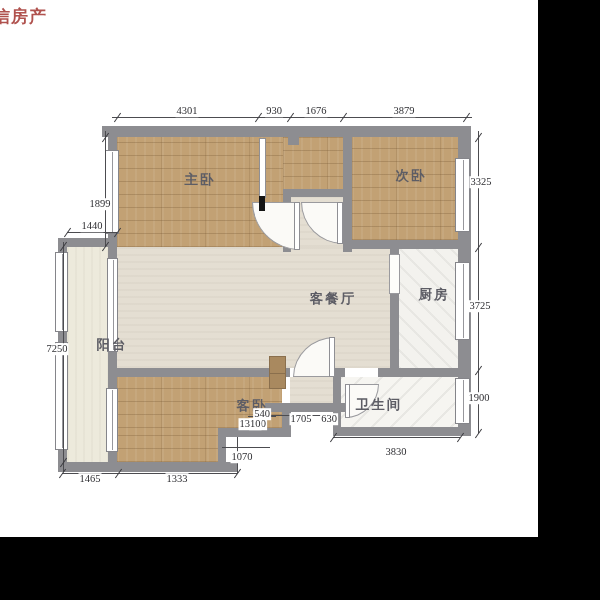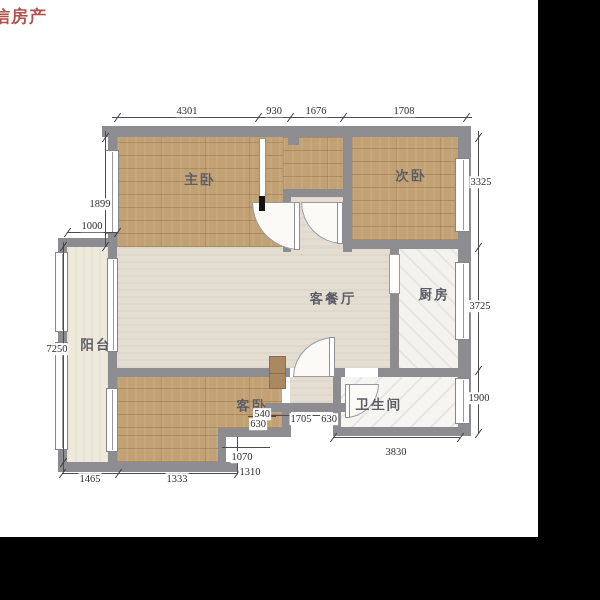--- a/index.html
+++ b/index.html
@@ -111,21 +111,21 @@
   <div class="arc" style="left:345px;top:384px;width:34px;height:34px;border-radius:0 0 100% 0;"></div>
   <div class="leaf" style="left:345px;top:384px;width:5px;height:34px;"></div>
   <div class="leaf" style="left:259px;top:138px;width:7px;height:60px;"></div>
   <div class="blackmark" style="left:259px;top:196px;width:6px;height:15px;"></div>
   <div class="cabinet" style="left:269px;top:356px;width:17px;height:33px;"></div>
 
   <div class="rlabel" style="left:200px;top:180px;">主卧</div>
   <div class="rlabel" style="left:411px;top:176px;">次卧</div>
   <div class="rlabel" style="left:333px;top:299px;">客餐厅</div>
   <div class="rlabel" style="left:434px;top:295px;">厨房</div>
-  <div class="rlabel" style="left:96px;top:345px;">阳台</div>
+  <div class="rlabel" style="left:112px;top:345px;">阳台</div>
   <div class="rlabel" style="left:252px;top:406px;">客卧</div>
   <div class="rlabel" style="left:379px;top:405px;">卫生间</div>
 
   <div class="dlh" style="left:112px;top:117px;width:360px;"></div>
   <div class="tick" style="left:112px;top:117px;"></div>
   <div class="tick" style="left:253px;top:117px;"></div>
   <div class="tick" style="left:285px;top:117px;"></div>
   <div class="tick" style="left:338px;top:117px;"></div>
   <div class="tick" style="left:461px;top:117px;"></div>
 
@@ -156,37 +156,37 @@
   <div class="tick" style="left:455px;top:437px;"></div>
   <div class="dlv" style="left:237px;top:437px;height:36px;"></div>
 
   <div class="dlh" style="left:248px;top:416px;width:28px;"></div>
   <div class="dlh" style="left:271px;top:415px;width:64px;"></div>
   <div class="dlh" style="left:222px;top:447px;width:48px;"></div>
 
   <div class="dim" style="left:187px;top:111px;">4301</div>
   <div class="dim" style="left:274px;top:111px;">930</div>
   <div class="dim" style="left:316px;top:111px;">1676</div>
-  <div class="dim" style="left:404px;top:111px;">1708</div>
+  <div class="dim" style="left:404px;top:111px;">3879</div>
 
   <div class="dim" style="left:100px;top:204px;">1899</div>
-  <div class="dim" style="left:92px;top:226px;">1000</div>
+  <div class="dim" style="left:92px;top:226px;">1440</div>
   <div class="dim" style="left:57px;top:349px;">7250</div>
 
   <div class="dim" style="left:481px;top:182px;">3325</div>
   <div class="dim" style="left:480px;top:306px;">3725</div>
   <div class="dim" style="left:479px;top:398px;">1900</div>
 
   <div class="dim" style="left:90px;top:479px;">1465</div>
   <div class="dim" style="left:177px;top:479px;">1333</div>
 
   <div class="dim" style="left:396px;top:452px;">3830</div>
   <div class="dim" style="left:262px;top:414px;">540</div>
   <div class="dim" style="left:258px;top:424px;">630</div>
   <div class="dim" style="left:301px;top:419px;">1705</div>
   <div class="dim" style="left:329px;top:419px;">630</div>
-  <div class="dim" style="left:250px;top:472px;">1310</div>
+  <div class="dim" style="left:250px;top:424px;">1310</div>
   <div class="dim" style="left:242px;top:457px;">1070</div>
 
   <div class="barblack" style="left:538px;top:0;width:62px;height:600px;"></div>
   <div class="barblack" style="left:0;top:537px;width:600px;height:63px;"></div>
 
 </div>
 
 </body></html>

